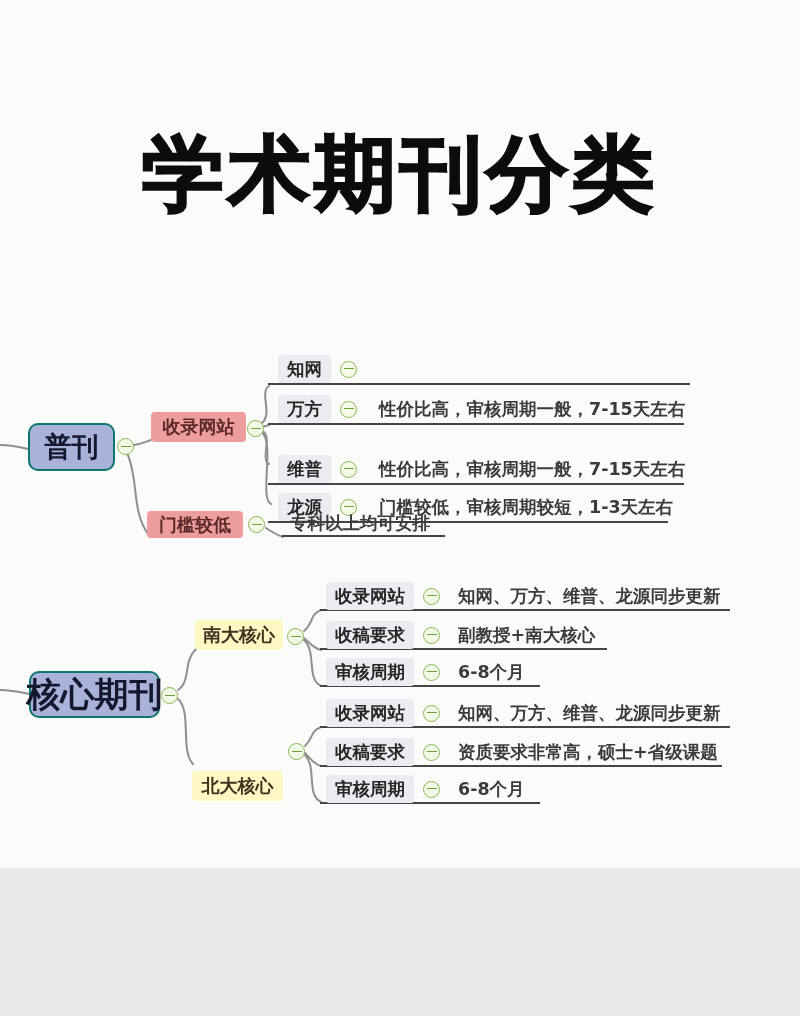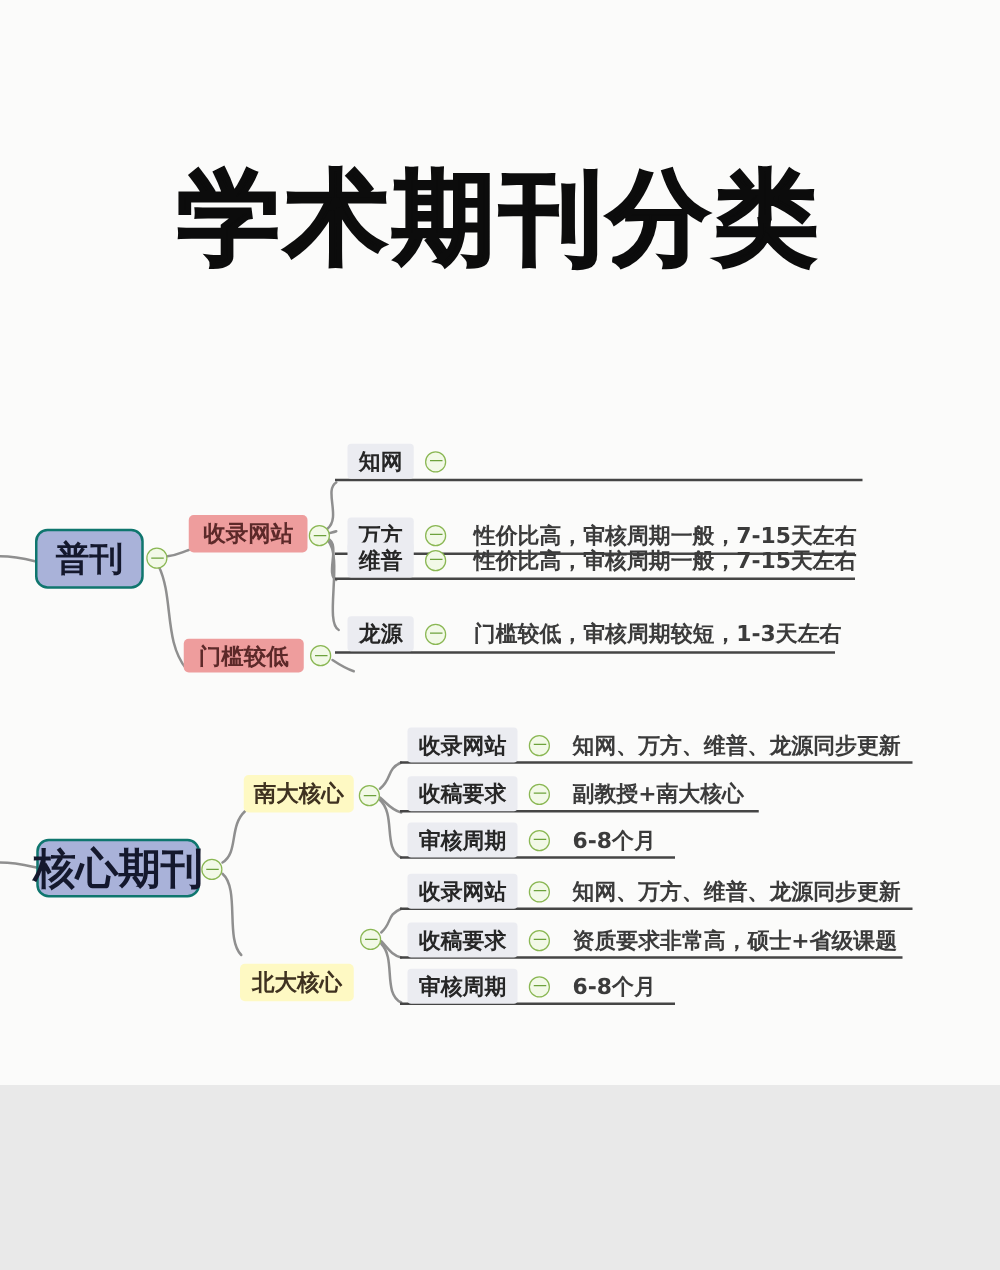--- a/index.html
+++ b/index.html
@@ -56,22 +56,22 @@
   }
   .row .lchip{
     background:#ebecf1;color:#262626;font-weight:700;font-size:17.5px;
     padding:2px 9px;border-radius:3px;flex:none;
   }
   .row .minus{margin-left:9px;}
   .row .val{font-weight:700;font-size:17.5px;color:#3b3b3b;}
   .t1{left:268px;height:30px;padding-left:10px;}
   .t1 .val{margin-left:22px;}
   #r-zw{top:355px;width:422px;}
-  #r-wf{top:395px;width:416px;margin-top:19px;}
-  #r-wp{top:434px;width:416px;justify-content:space-between;}
+  #r-wf{top:395px;width:416px;}
+  #r-wp{top:455px;width:416px;justify-content:space-between;}
   #r-ly{top:493px;width:400px;}
   #r-tg{left:282px;top:510px;width:163px;height:27px;padding-left:8px;}
   #r-tg .val{margin-left:0;}
   .t2{left:320px;height:28px;padding-left:6px;}
   .t2 .val{margin-left:18px;}
   #r-n-a{top:583px;width:410px;}
   #r-n-b{top:622px;width:287px;}
   #r-n-c{top:659px;width:220px;}
   #r-b-a{top:700px;width:410px;}
   #r-b-b{top:739px;width:402px;}
@@ -133,20 +133,23 @@
 
   <div class="row t1" id="r-ly">
     <span class="lchip">龙源</span>
     <span class="minus"></span>
     <span class="val">门槛较低，审核周期较短，1-3天左右</span>
   </div>
 
   <div class="chip chip-red" id="b2">门槛较低</div>
   <span class="minus abs" id="m-b2"></span>
 
+  <div class="row" id="r-tg">
+    <span class="val">专科以上均可安排</span>
+  </div>
 
   <div class="root" id="root2">核心期刊</div>
   <span class="minus abs" id="m-root2"></span>
 
   <div class="chip chip-orange" id="n1">南大核心</div>
   <span class="minus abs" id="m-n1"></span>
 
   <div class="row t2" id="r-n-a">
     <span class="lchip">收录网站</span>
     <span class="minus"></span>

